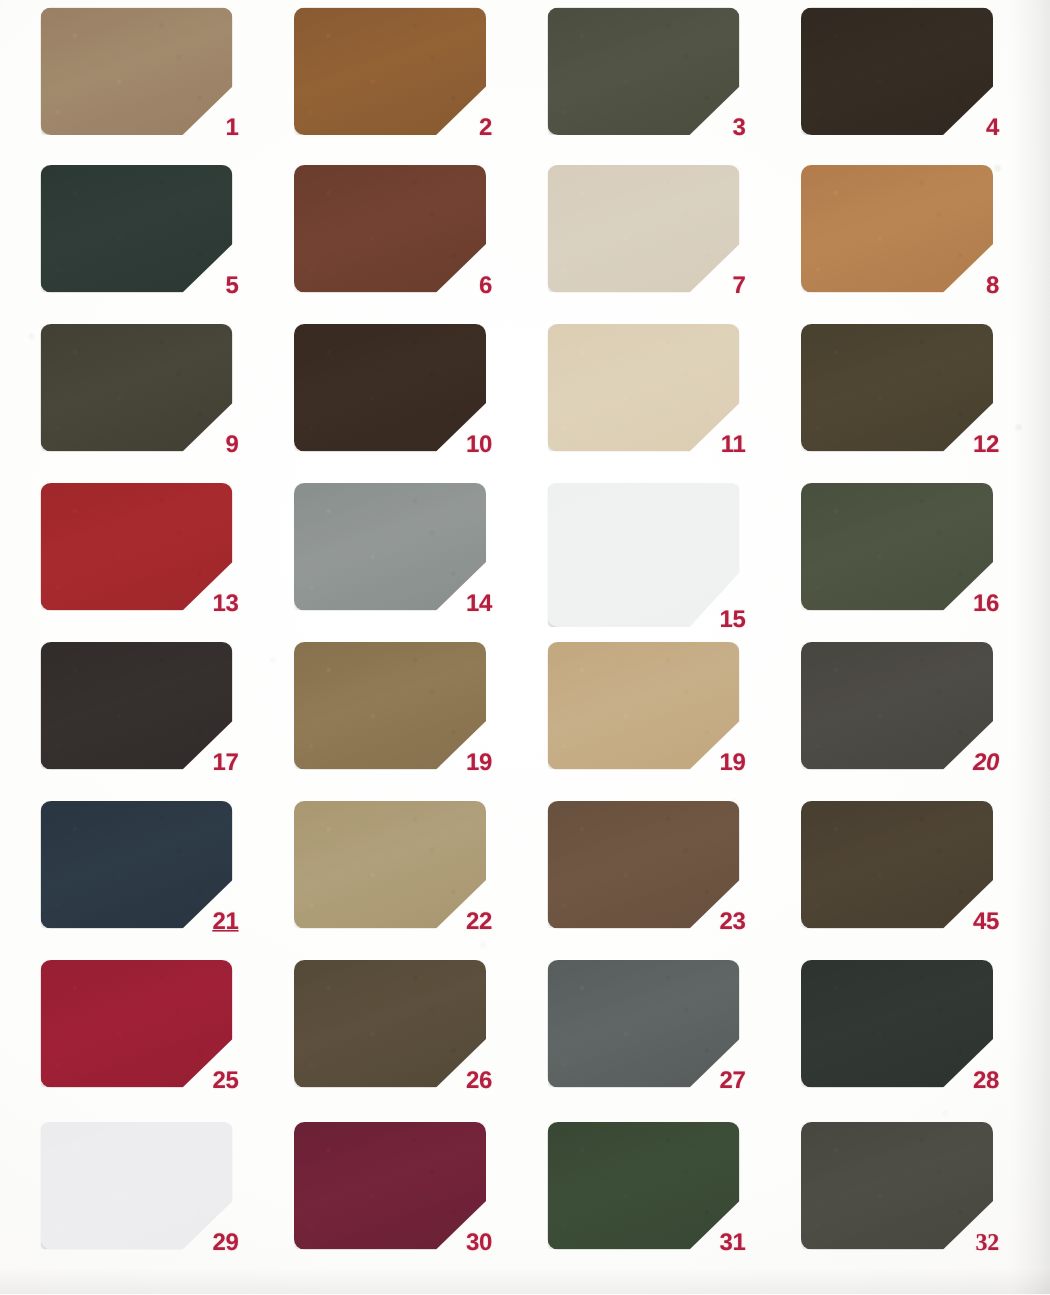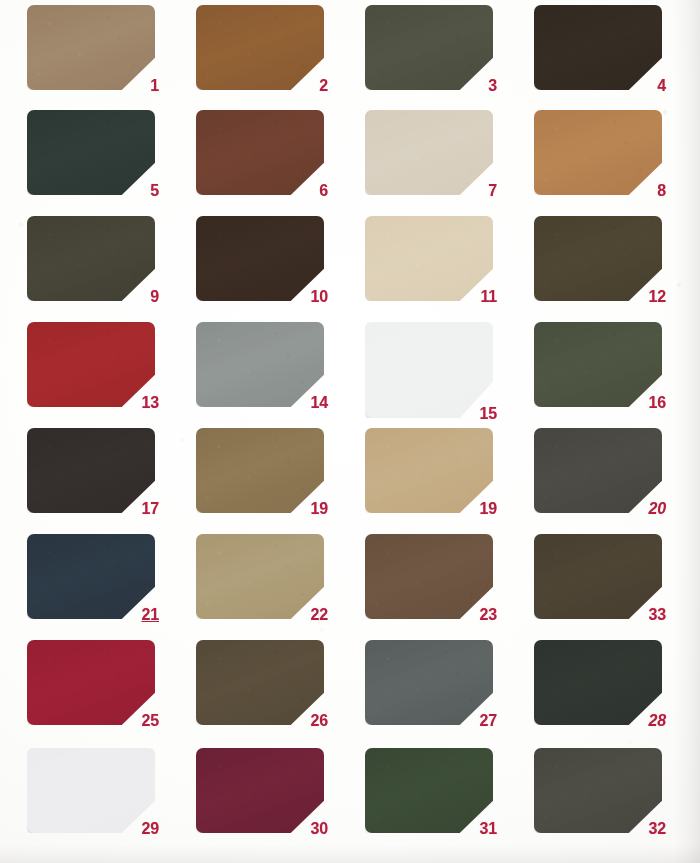--- a/index.html
+++ b/index.html
@@ -190,50 +190,50 @@
       <div class="swatch-cell" style="left: 196px; top: 534px; width: 128px; height: 85px; text-align: right;">
         <div class="swatch" style="background: rgb(172, 155, 117);"></div>
         <div class="swatch-number" style="color: rgb(181, 31, 63);">22</div>
       </div>
       <div class="swatch-cell" style="left: 365px; top: 534px; width: 128px; height: 85px;">
         <div class="swatch" style="background: rgb(107, 83, 64);"></div>
         <div class="swatch-number" style="color: rgb(181, 31, 63);">23</div>
       </div>
       <div class="swatch-cell" style="left: 534px; top: 534px; width: 128px; height: 85px;">
         <div class="swatch" style="background: rgb(75, 65, 50);"></div>
-        <div class="swatch-number" style="color: rgb(181, 31, 63);">33</div>
+        <div class="swatch-number" style="color: rgb(181, 31, 63);">45</div>
       </div>
       <div class="swatch-cell" style="left: 27px; top: 640px; width: 128px; height: 85px;">
         <div class="swatch" style="background: rgb(155, 31, 52); box-shadow: rgba(0, 0, 0, 0.18) 0px 1px 2px;"></div>
         <div class="swatch-number" style="color: rgb(181, 31, 63);">25</div>
       </div>
       <div class="swatch-cell" style="left: 196px; top: 640px; width: 128px; height: 85px;">
         <div class="swatch" style="background: rgb(88, 76, 58);"></div>
         <div class="swatch-number" style="color: rgb(181, 31, 63);">26</div>
       </div>
       <div class="swatch-cell" style="left: 365px; top: 640px; width: 128px; height: 85px;">
         <div class="swatch" style="background: rgb(91, 97, 96);"></div>
         <div class="swatch-number" style="color: rgb(181, 31, 63);">27</div>
       </div>
       <div class="swatch-cell" style="left: 534px; top: 640px; width: 128px; height: 85px;">
         <div class="swatch" style="background: rgb(47, 53, 48); box-shadow: rgba(0, 0, 0, 0.18) 0px 1px 2px;"></div>
-        <div class="swatch-number" style="color: rgb(181, 31, 63); font-style: italic;">28</div>
+        <div class="swatch-number" style="color: rgb(181, 31, 63);">28</div>
       </div>
       <div class="swatch-cell" style="left: 27px; top: 748px; width: 128px; height: 85px;">
         <div class="swatch" style="background: rgb(237, 237, 239); box-shadow: rgba(0, 0, 0, 0.18) 0px 1px 2px;"></div>
         <div class="swatch-number" style="color: rgb(181, 31, 63);">29</div>
       </div>
       <div class="swatch-cell" style="left: 196px; top: 748px; width: 128px; height: 85px;">
         <div class="swatch" style="background: rgb(111, 34, 55);"></div>
         <div class="swatch-number" style="color: rgb(181, 31, 63);">30</div>
       </div>
       <div class="swatch-cell" style="left: 365px; top: 748px; width: 128px; height: 85px;">
         <div class="swatch" style="background: rgb(58, 74, 53);"></div>
         <div class="swatch-number" style="color: rgb(181, 31, 63);">31</div>
       </div>
       <div class="swatch-cell" style="left: 534px; top: 748px; width: 128px; height: 85px;">
         <div class="swatch" style="background: rgb(74, 74, 67);"></div>
-        <div class="swatch-number" style="color: rgb(181, 31, 63);">32</div>
+        <div class="swatch-number" style="color: rgb(181, 31, 63); font-family: Liberation Serif, serif;">32</div>
       </div>
     </div>
   <div id="edge-shade"></div>
   <div id="bottom-shade"></div>
 </div>
 
 </body></html>

